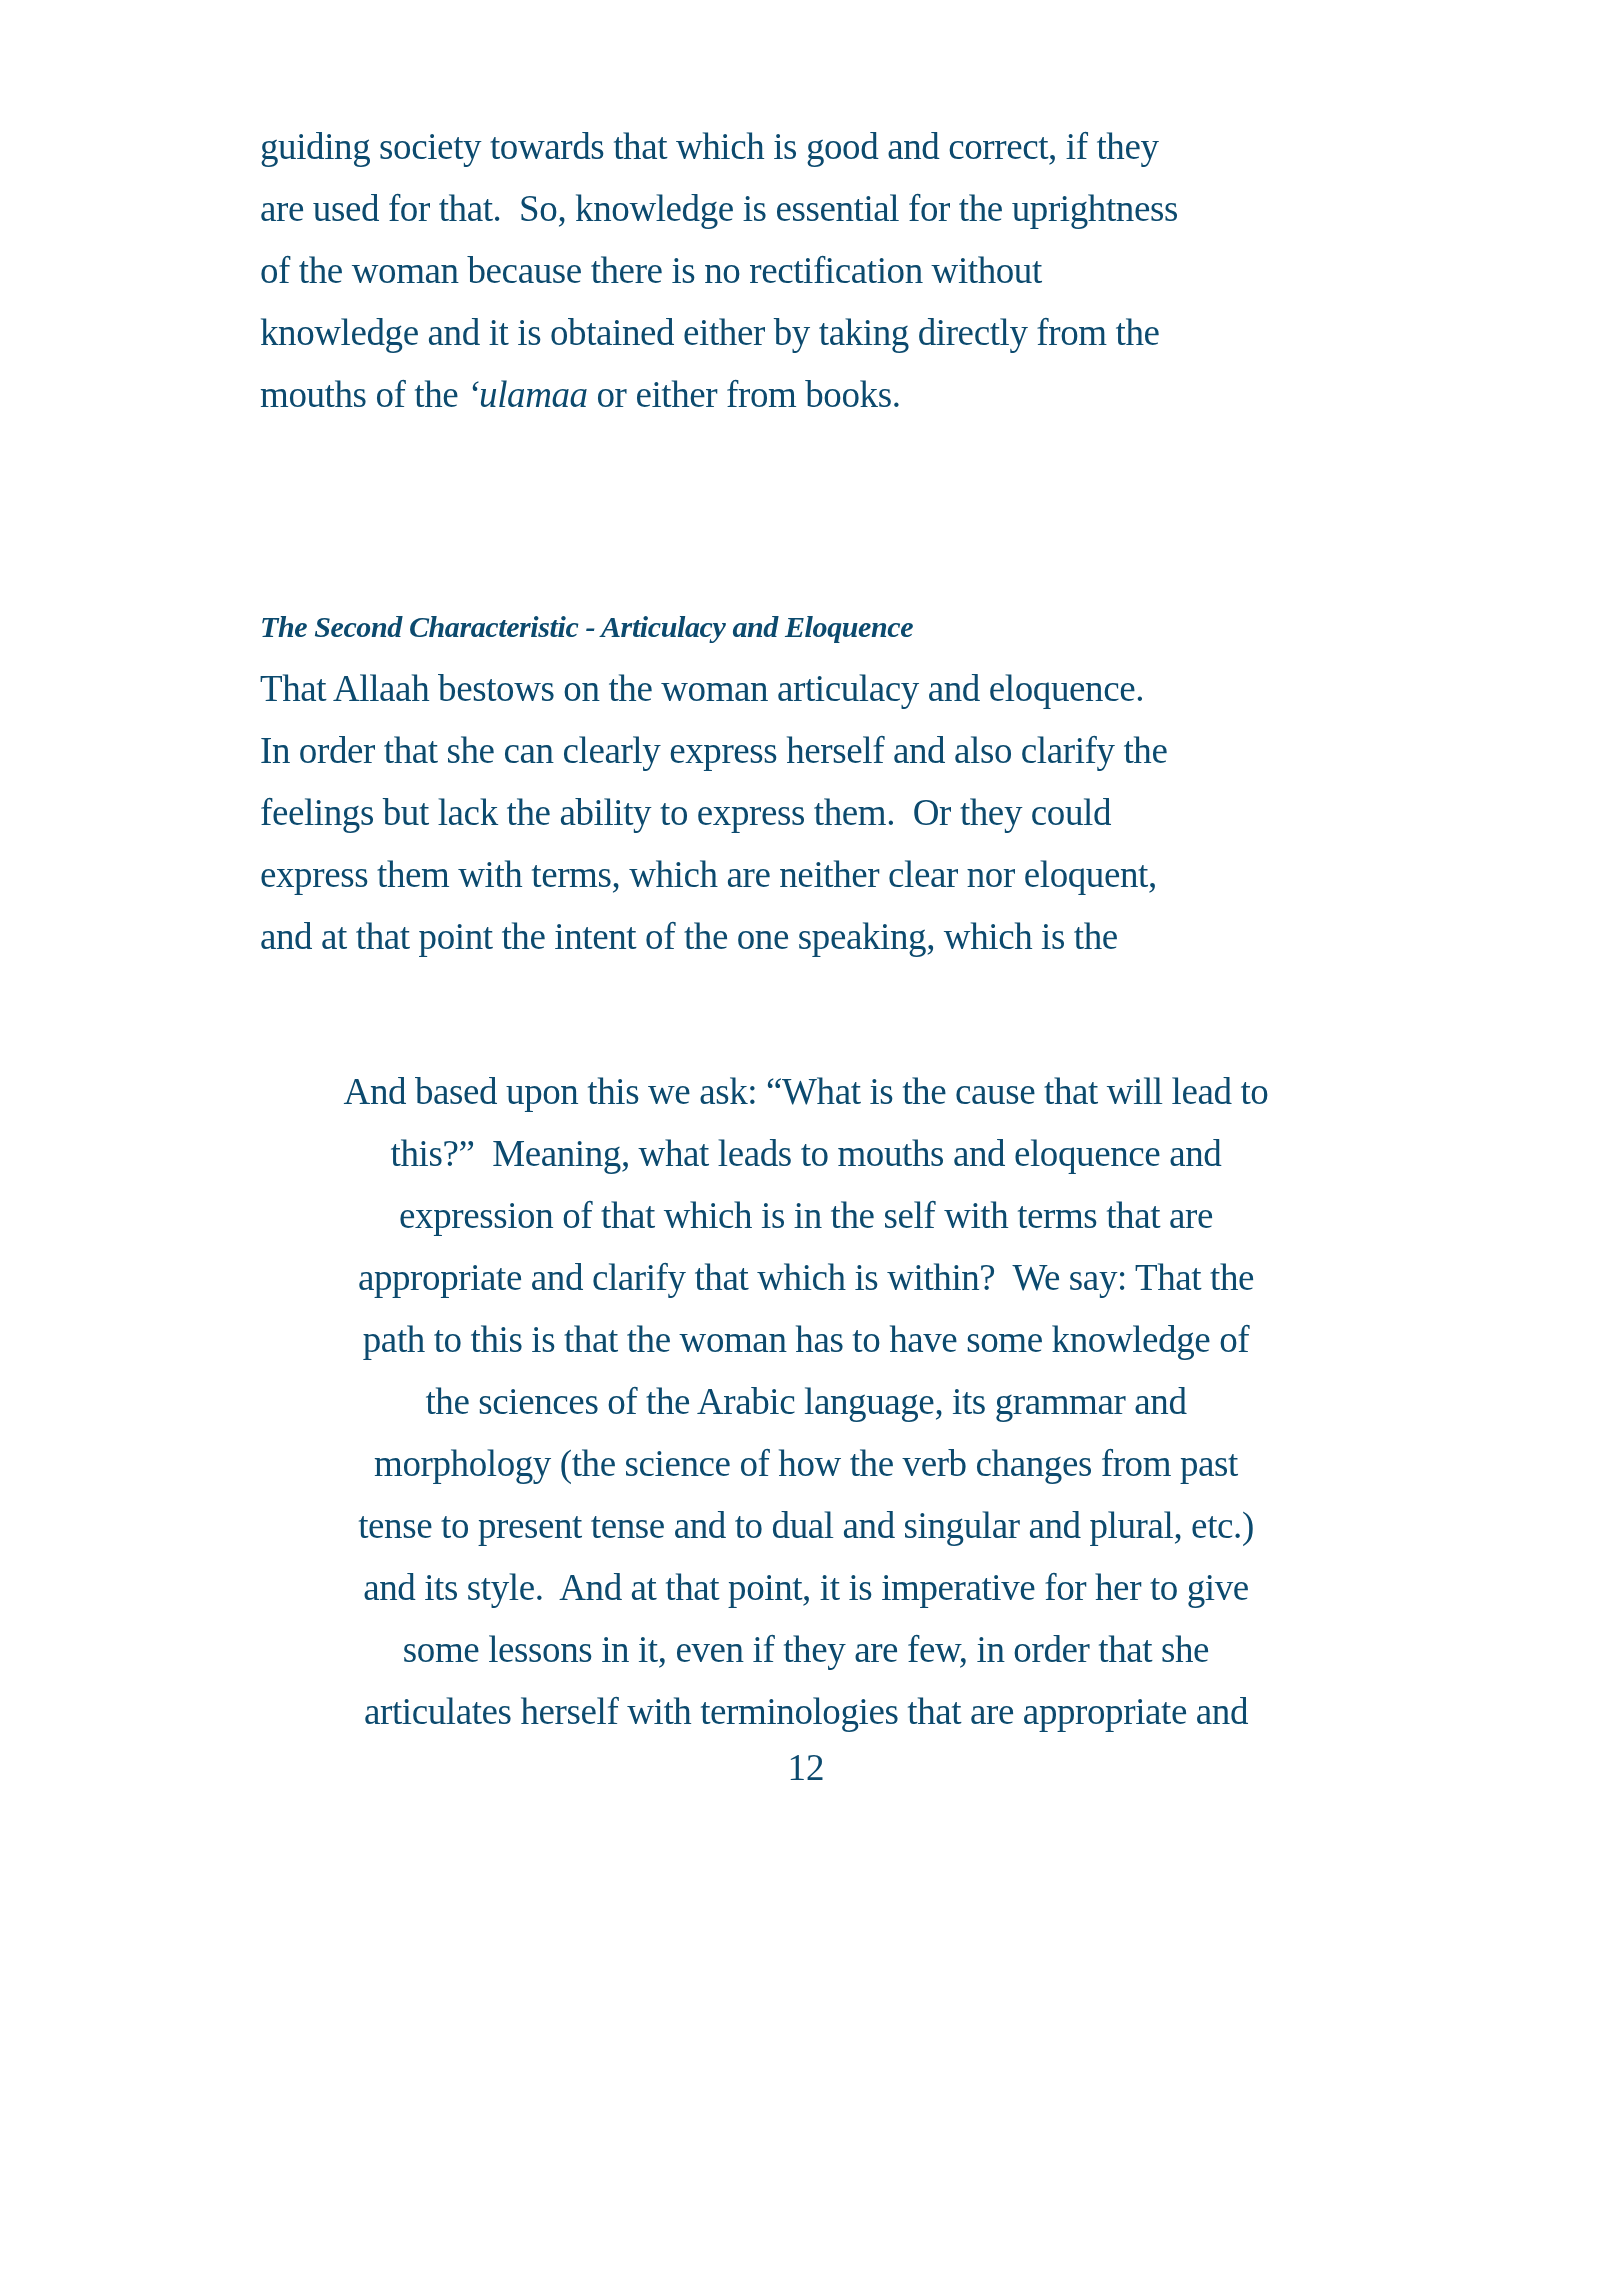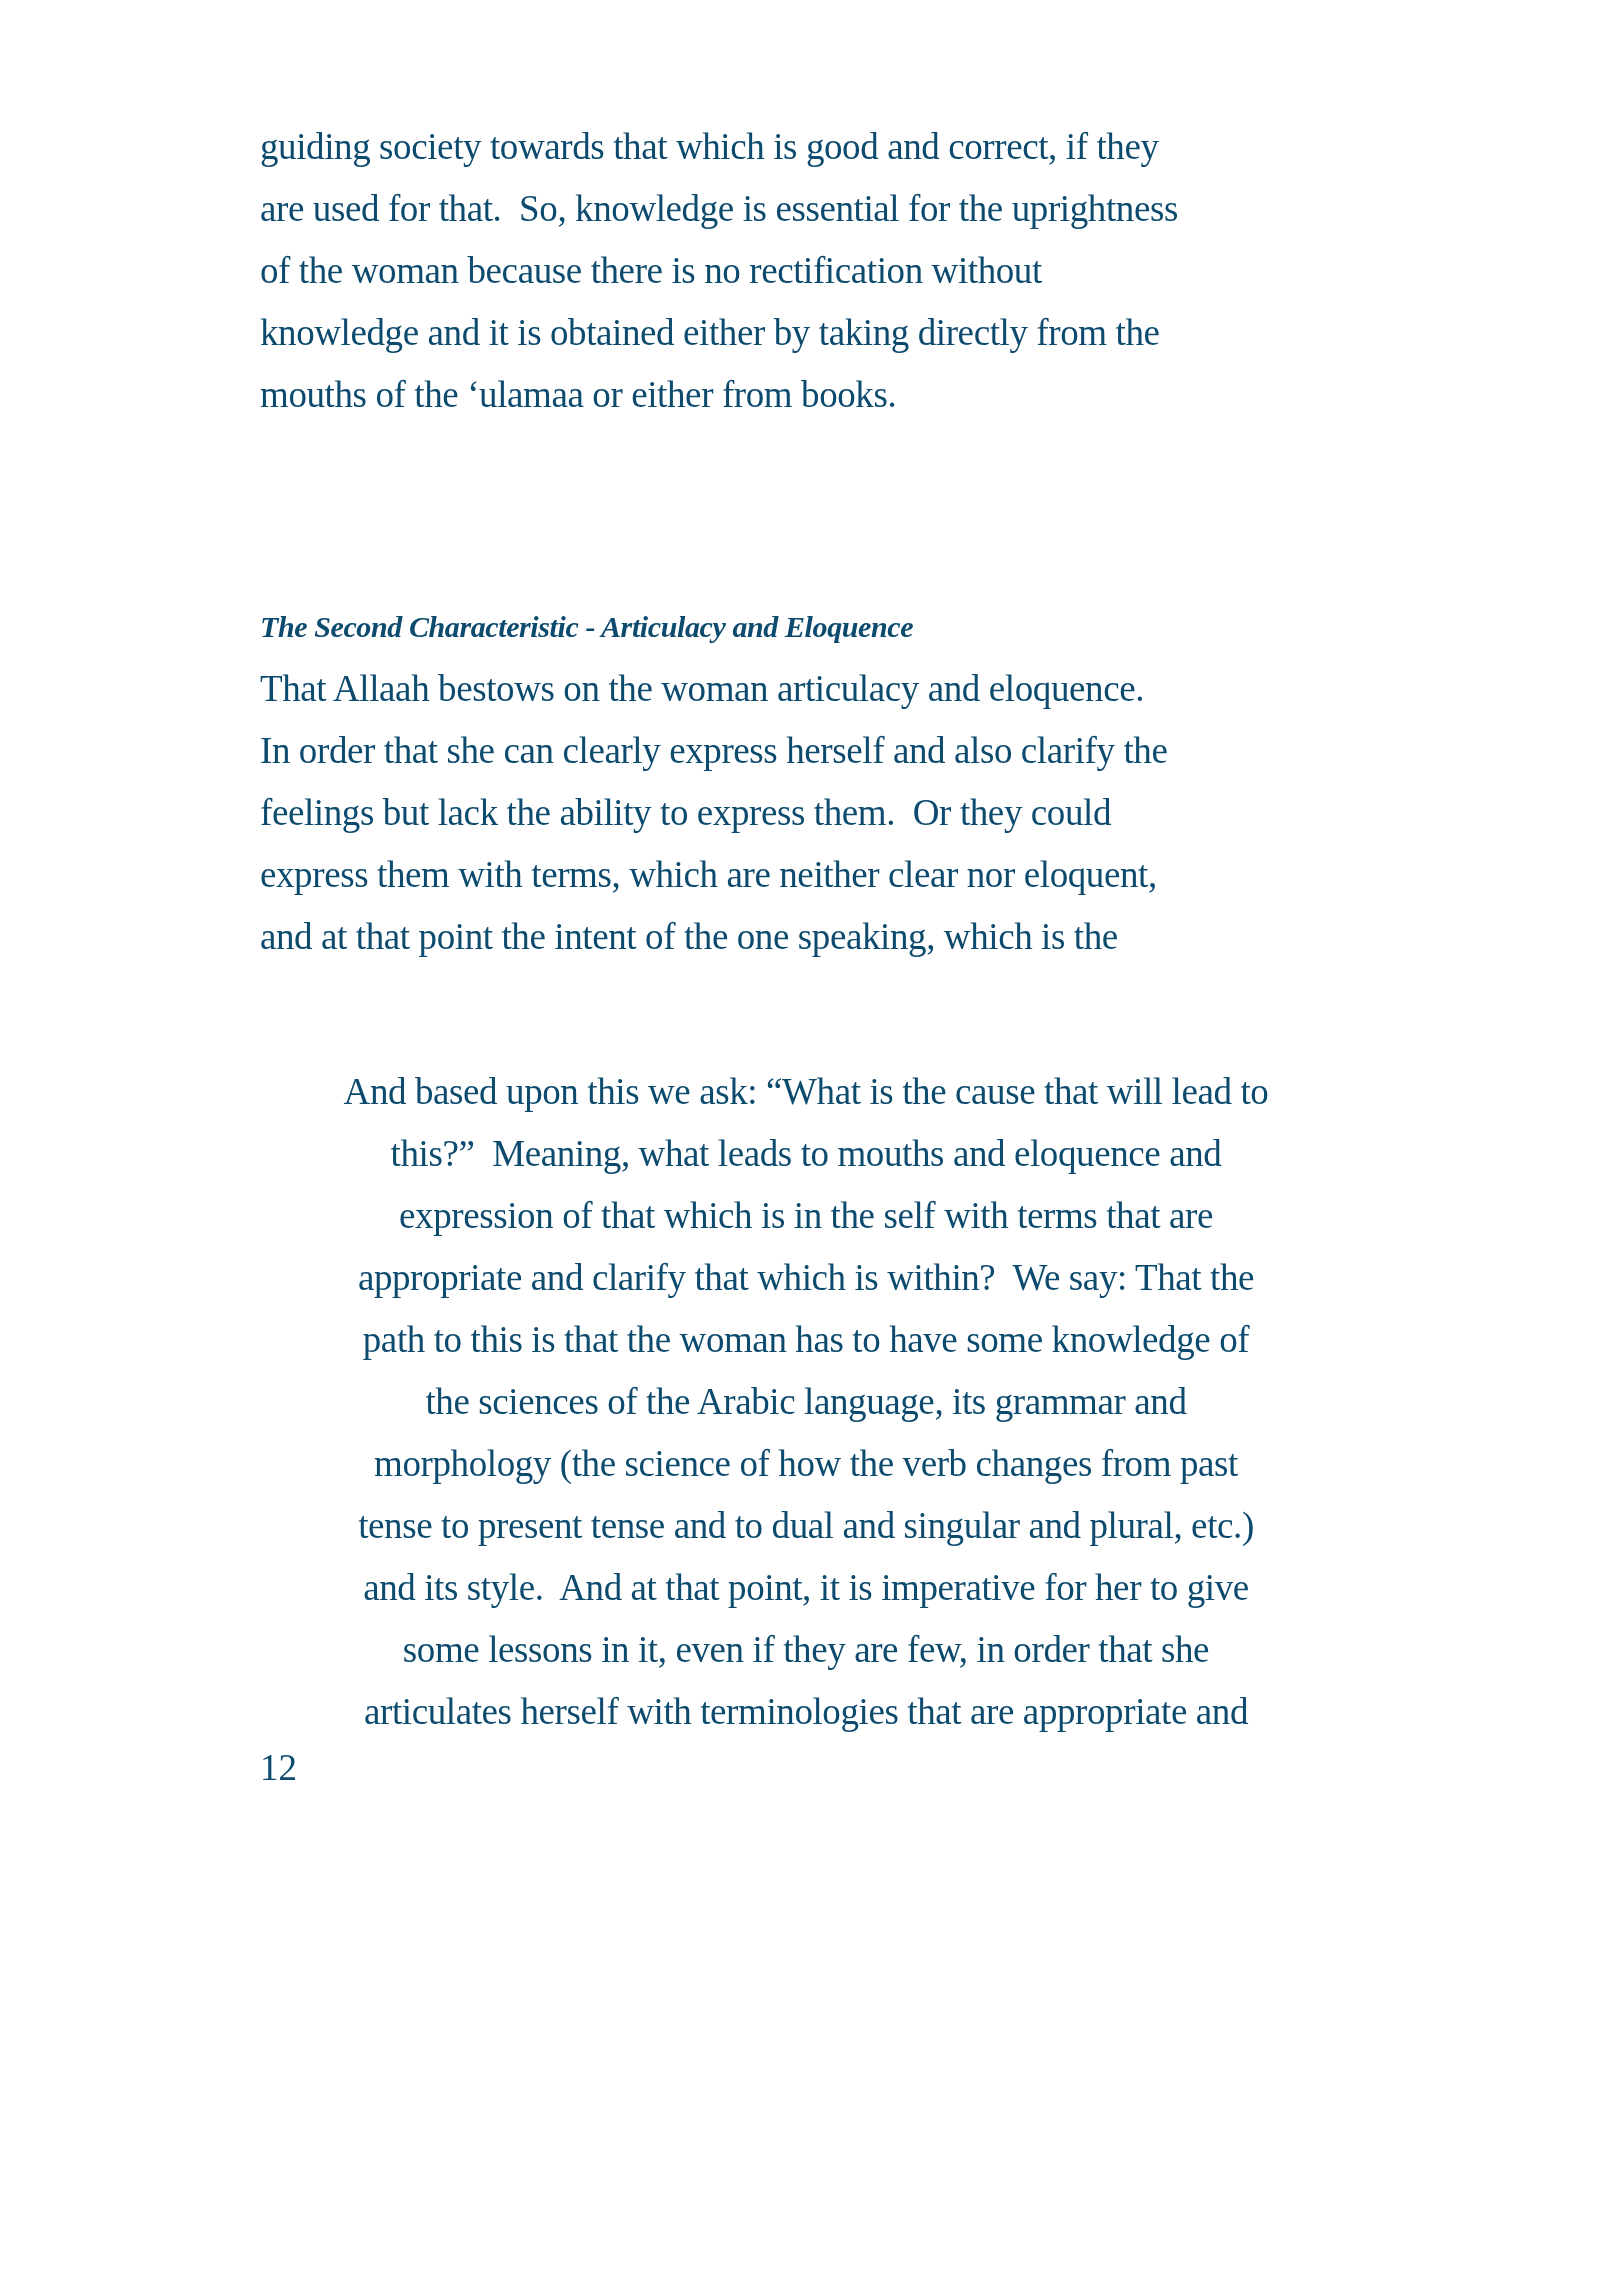--- a/index.html
+++ b/index.html
@@ -37,25 +37,26 @@
     font-weight: bold;
     font-style: italic;
     letter-spacing: -0.4px;
     margin-top: 170px;
   }
   .para-3 {
     margin-top: 93px;
     text-align: center;
   }
   .italic-word {
+    font-style: italic;
     text-align: center;
   }
   .page-number {
     margin-top: -6.2px;
-    text-align: left;
+    text-align: center;
     font-size: 37px;
     line-height: 62px;
   }
 </style>
 </head>
 <body>
 
 <div class="page">
   <div class="text-block">
 

